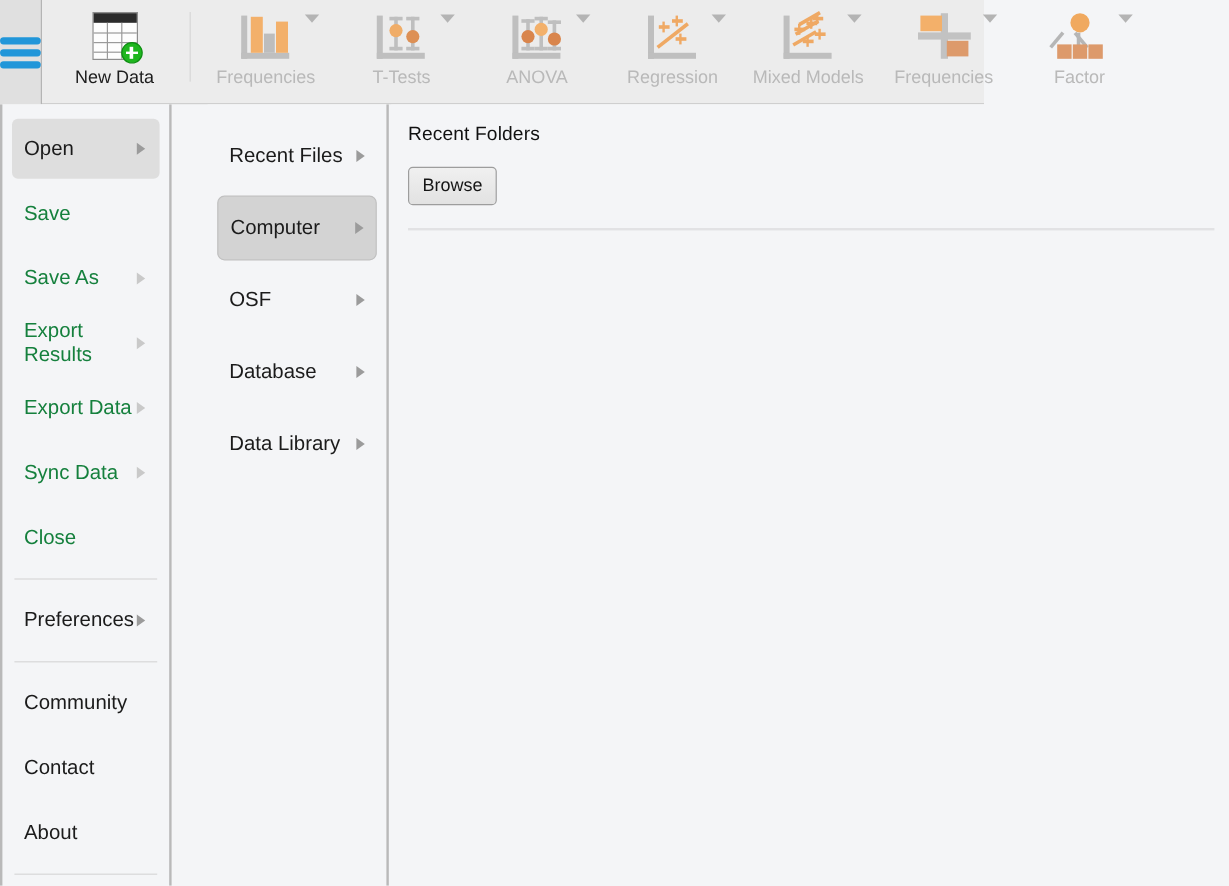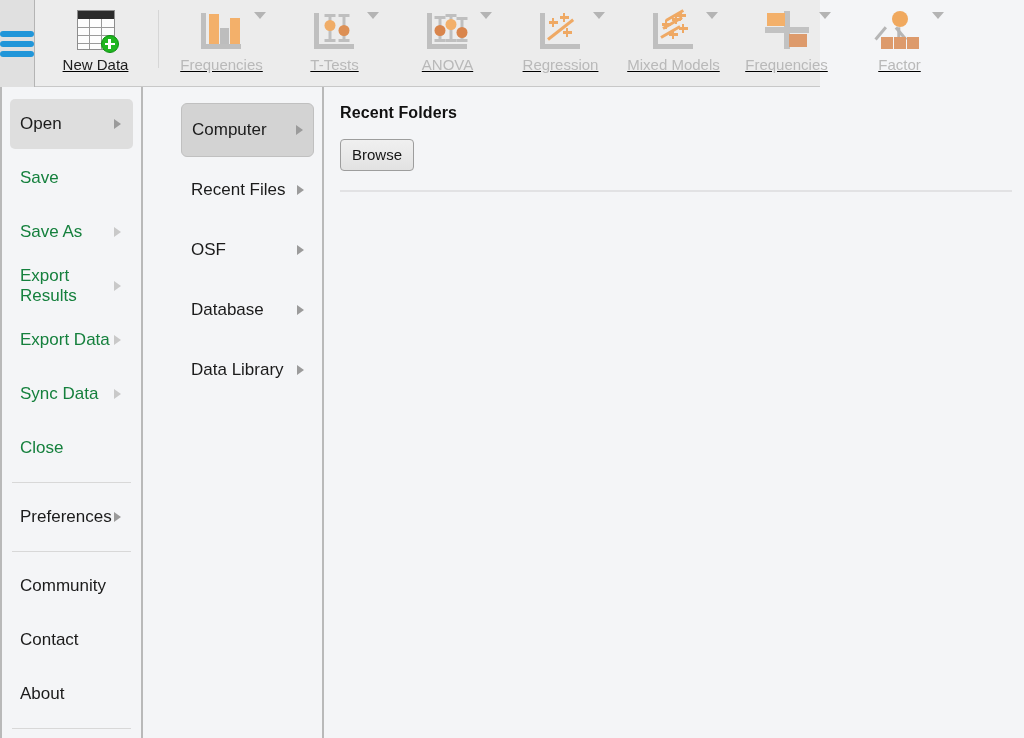--- a/index.html
+++ b/index.html
@@ -15,21 +15,20 @@
   
   .ribbon {
     position: absolute;
     left: 0; top: 0;
     width: 820px;
     height: 87px;
     background: #ececec;
     border-bottom: 1px solid #c8c8c8;
     display: flex;
     align-items: stretch;
-    text-decoration: underline;
   }
 
   .hamburger-cell {
     width: 66px;
     height: 87px;
     background: #e0e0e0;
     border-right: 1px solid #b4b4b4;
     display: flex;
     align-items: center;
     justify-content: center;
@@ -250,21 +249,21 @@
   .col-content {
     position: absolute;
     left: 326px; top: 0;
     right: 0;
     height: 651px;
     background: #f4f5f7;
     padding: 17px 12px 0 14px;
   }
   .content-title {
     font-size: 16px;
-    font-weight: bold;
+    font-weight: normal;
     color: #111;
     letter-spacing: .1px;
   }
   .browse-btn {
     margin-top: 17px;
     display: inline-block;
     padding: 6px 11px 7px 11px;
     font-size: 15px;
     color: #161616;
     background: linear-gradient(#f0f0f0, #e2e2e2);
@@ -487,26 +486,26 @@
       <span>Contact</span>
     </div>
     <div class="mitem">
       <span>About</span>
     </div>
 
     <div class="msep"></div>
   </div>
 
   <div class="col-sources">
+    <div class="sitem">
+      <span>Recent Files</span>
+      <span class="arrow"></span>
+    </div>
     <div class="sitem selected">
       <span>Computer</span>
-      <span class="arrow"></span>
-    </div>
-    <div class="sitem">
-      <span>Recent Files</span>
       <span class="arrow"></span>
     </div>
     <div class="sitem">
       <span>OSF</span>
       <span class="arrow"></span>
     </div>
     <div class="sitem">
       <span>Database</span>
       <span class="arrow"></span>
     </div>

